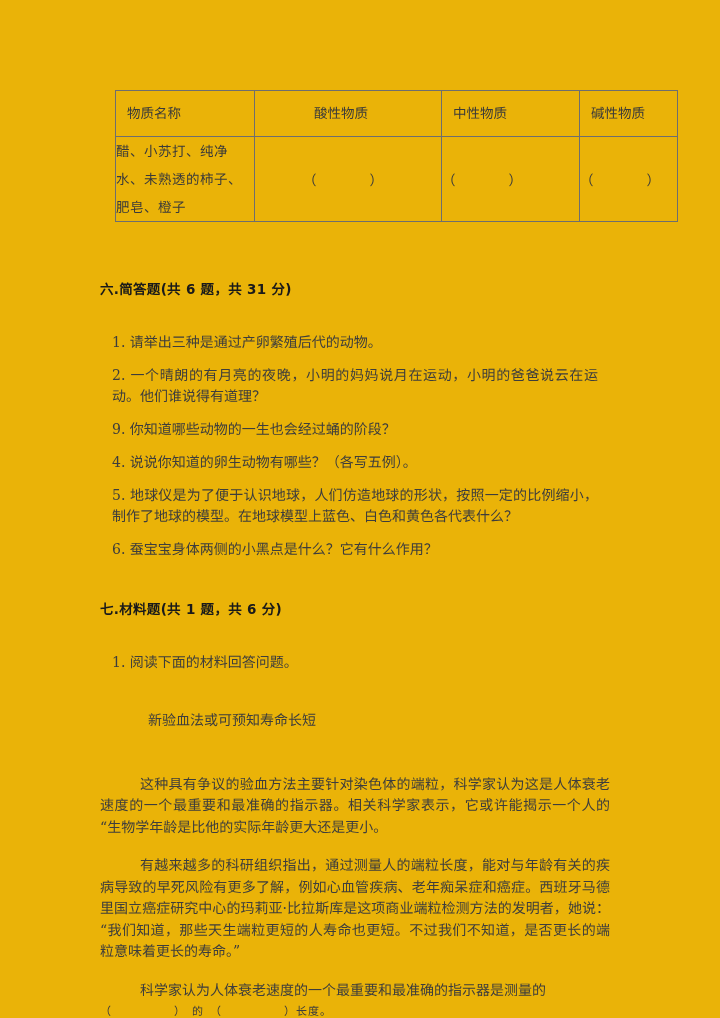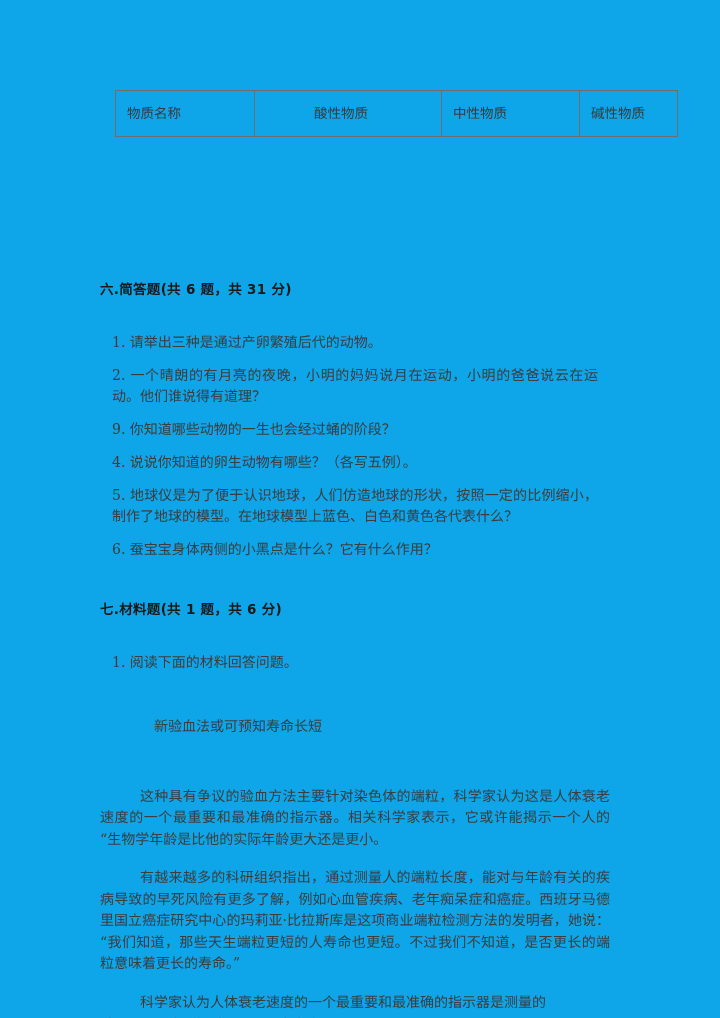--- a/index.html
+++ b/index.html
@@ -15,21 +15,21 @@
     font-family: "DejaVu Serif", "Liberation Serif", serif;
     color: #2b2b2b;
     overflow: hidden;
   }
   .page {
     position: absolute;
     left: 0;
     top: 0;
     width: 720px;
     height: 1018px;
-    background: #0ea5e9;
+    background: #eab308;
   }
 
   
   .table-wrap {
     position: absolute;
     left: 115px;
     top: 90px;
     width: 510px;
   }
   table.substance-table {
@@ -107,21 +107,21 @@
     color: #3d3d3d;
     margin: 0;
     text-indent: 40px;
     text-align: justify;
     text-justify: inter-ideograph;
   }
   .para-title {
     font-size: 14px;
     line-height: 21.5px;
     color: #3d3d3d;
-    margin: 14px;
+    margin: 8px;
     text-indent: 40px;
   }
   .para-gap { height: 17px; }
   .blank-line {
     font-size: 11px;
     line-height: 21.5px;
     color: #3d3d3d;
     margin: 0;
     letter-spacing: 1px;
   }
@@ -141,20 +141,32 @@
             <div class="th-cell">物质名称</div>
           </td>
           <td class="col-b">
             <div class="th-cell">酸性物质</div>
           </td>
           <td class="col-c">
             <div class="th-cell">中性物质</div>
           </td>
           <td class="col-d">
             <div class="th-cell">碱性物质</div>
+          </td>
+        </tr>
+        <tr>
+          <td class="col-a td-names">醋、小苏打、纯净水、未熟透的柿子、肥皂、橙子</td>
+          <td class="col-b td-blank">
+            <span>（</span><span class="paren-gap"></span><span>）</span>
+          </td>
+          <td class="col-c td-blank">
+            <span>（</span><span class="paren-gap"></span><span>）</span>
+          </td>
+          <td class="col-d td-blank">
+            <span>（</span><span class="paren-gap"></span><span>）</span>
           </td>
         </tr>
       </tbody>
     </table>
   </div>
 
   <div class="content">
 
     <h2 class="section-heading">六.简答题(共 6 题，共 31 分)</h2>
     <div class="gap-after-heading"></div>

